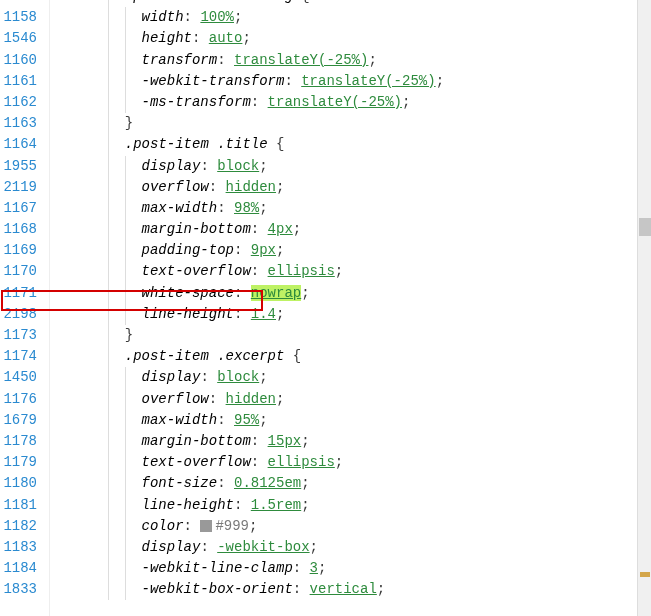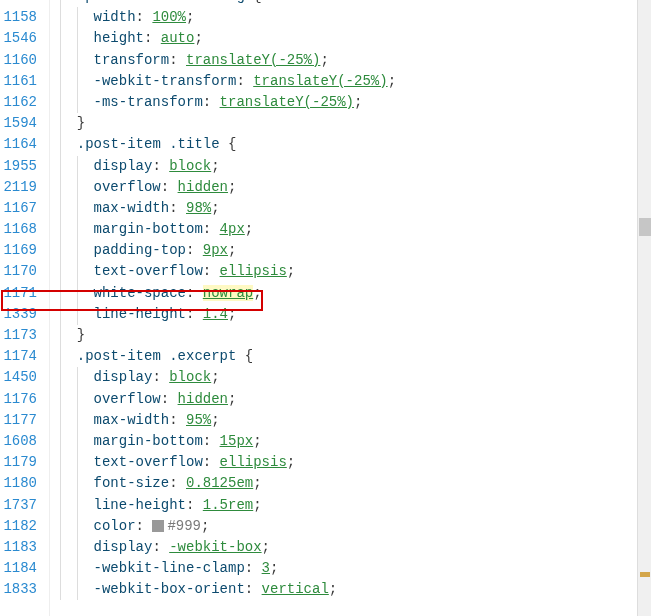--- a/index.html
+++ b/index.html
@@ -10,20 +10,21 @@
     width: 651px;
     height: 616px;
     overflow: hidden;
     position: relative;
   }
   .editor {
     display: flex;
     width: 100%;
     height: 100%;
     position: relative;
+    gap: 48px;
   }
   .gutter {
     background: #ffffff;
     color: #2a8ad0;
     text-align: right;
     padding-right: 12px;
     user-select: none;
     width: 50px;
     flex-shrink: 0;
     padding-top: 2px;
@@ -40,38 +41,38 @@
     position: relative;
     white-space: pre;
   }
   .line {
     height: 21.2px;
     line-height: 21.2px;
     position: relative;
   }
   .ig { display:inline-block; width:8.4px; border-left:1px solid #ddd; height:21.2px; vertical-align:top; }
   .sp { display:inline-block; width:8.4px; }
-  .sel { color:#0c4a6e; } 
+  .sel { color:#000000;font-style:italic; } 
   .punc { color:#3a3a3a; }
   .val { color:#2e8b3d;text-decoration:underline; }
   .hex { color:#7a7a7a; }
   .swatch {
     display:inline-block;
     width:12px; height:12px;
     border:1px solid #999;
     background:#999;
     vertical-align:middle;
     margin-right:3px;
   }
   .highlight-box {
     position:absolute;
     border:2px solid #d40000;
     pointer-events:none;
   }
-  .sel-text { background:#fef9c3; }
+  .sel-text { background:#bef264; }
   .scrollbar {
     position:absolute;
     right:0; top:0; bottom:0;
     width:14px;
     background:#f0f0f0;
     border-left:1px solid #ddd;
   }
   .thumb {
     position:absolute;
     right:0; width:12px;
@@ -86,39 +87,39 @@
 <body>
 
 <div class="editor">
   <div class="gutter" id="gutter" style="margin-top: -16px;">
       <div>1157</div>
       <div>1158</div>
       <div>1546</div>
       <div>1160</div>
       <div>1161</div>
       <div>1162</div>
-      <div>1594</div>
+      <div>1163</div>
       <div>1164</div>
       <div>1955</div>
       <div>2119</div>
       <div>1167</div>
       <div>1168</div>
       <div>1169</div>
       <div>1170</div>
       <div>1171</div>
-      <div>1339</div>
+      <div>2198</div>
       <div>1173</div>
       <div>1174</div>
       <div>1450</div>
       <div>1176</div>
-      <div>1177</div>
-      <div>1608</div>
+      <div>1679</div>
+      <div>1178</div>
       <div>1179</div>
       <div>1180</div>
-      <div>1737</div>
+      <div>1181</div>
       <div>1182</div>
       <div>1183</div>
       <div>1184</div>
       <div>1833</div>
     </div>
   <div class="code" id="code" style="margin-top: -16px;"><div class="line"><span class="ig"></span><span class="sp"></span><span class="sel">.post-item .thum img </span><span class="punc">{</span></div><div class="line"><span class="ig"></span><span class="sp"></span><span class="ig"></span><span class="sp"></span><span class="sel">width</span><span class="punc">: </span><span class="val">100%</span><span class="punc">;</span></div><div class="line"><span class="ig"></span><span class="sp"></span><span class="ig"></span><span class="sp"></span><span class="sel">height</span><span class="punc">: </span><span class="val">auto</span><span class="punc">;</span></div><div class="line"><span class="ig"></span><span class="sp"></span><span class="ig"></span><span class="sp"></span><span class="sel">transform</span><span class="punc">: </span><span class="val">translateY(-25%)</span><span class="punc">;</span></div><div class="line"><span class="ig"></span><span class="sp"></span><span class="ig"></span><span class="sp"></span><span class="sel">-webkit-transform</span><span class="punc">: </span><span class="val">translateY(-25%)</span><span class="punc">;</span></div><div class="line"><span class="ig"></span><span class="sp"></span><span class="ig"></span><span class="sp"></span><span class="sel">-ms-transform</span><span class="punc">: </span><span class="val">translateY(-25%)</span><span class="punc">;</span></div><div class="line"><span class="ig"></span><span class="sp"></span><span class="punc">}</span></div><div class="line"><span class="ig"></span><span class="sp"></span><span class="sel">.post-item .title </span><span class="punc">{</span></div><div class="line"><span class="ig"></span><span class="sp"></span><span class="ig"></span><span class="sp"></span><span class="sel">display</span><span class="punc">: </span><span class="val">block</span><span class="punc">;</span></div><div class="line"><span class="ig"></span><span class="sp"></span><span class="ig"></span><span class="sp"></span><span class="sel">overflow</span><span class="punc">: </span><span class="val">hidden</span><span class="punc">;</span></div><div class="line"><span class="ig"></span><span class="sp"></span><span class="ig"></span><span class="sp"></span><span class="sel">max-width</span><span class="punc">: </span><span class="val">98%</span><span class="punc">;</span></div><div class="line"><span class="ig"></span><span class="sp"></span><span class="ig"></span><span class="sp"></span><span class="sel">margin-bottom</span><span class="punc">: </span><span class="val">4px</span><span class="punc">;</span></div><div class="line"><span class="ig"></span><span class="sp"></span><span class="ig"></span><span class="sp"></span><span class="sel">padding-top</span><span class="punc">: </span><span class="val">9px</span><span class="punc">;</span></div><div class="line"><span class="ig"></span><span class="sp"></span><span class="ig"></span><span class="sp"></span><span class="sel">text-overflow</span><span class="punc">: </span><span class="val">ellipsis</span><span class="punc">;</span></div><div class="line"><span class="ig"></span><span class="sp"></span><span class="ig"></span><span class="sp"></span><span class="sel">white-space</span><span class="punc">: </span><span class="val sel-text">nowrap</span><span class="punc">;</span></div><div class="line"><span class="ig"></span><span class="sp"></span><span class="ig"></span><span class="sp"></span><span class="sel">line-height</span><span class="punc">: </span><span class="val">1.4</span><span class="punc">;</span></div><div class="line"><span class="ig"></span><span class="sp"></span><span class="punc">}</span></div><div class="line"><span class="ig"></span><span class="sp"></span><span class="sel">.post-item .excerpt </span><span class="punc">{</span></div><div class="line"><span class="ig"></span><span class="sp"></span><span class="ig"></span><span class="sp"></span><span class="sel">display</span><span class="punc">: </span><span class="val">block</span><span class="punc">;</span></div><div class="line"><span class="ig"></span><span class="sp"></span><span class="ig"></span><span class="sp"></span><span class="sel">overflow</span><span class="punc">: </span><span class="val">hidden</span><span class="punc">;</span></div><div class="line"><span class="ig"></span><span class="sp"></span><span class="ig"></span><span class="sp"></span><span class="sel">max-width</span><span class="punc">: </span><span class="val">95%</span><span class="punc">;</span></div><div class="line"><span class="ig"></span><span class="sp"></span><span class="ig"></span><span class="sp"></span><span class="sel">margin-bottom</span><span class="punc">: </span><span class="val">15px</span><span class="punc">;</span></div><div class="line"><span class="ig"></span><span class="sp"></span><span class="ig"></span><span class="sp"></span><span class="sel">text-overflow</span><span class="punc">: </span><span class="val">ellipsis</span><span class="punc">;</span></div><div class="line"><span class="ig"></span><span class="sp"></span><span class="ig"></span><span class="sp"></span><span class="sel">font-size</span><span class="punc">: </span><span class="val">0.8125em</span><span class="punc">;</span></div><div class="line"><span class="ig"></span><span class="sp"></span><span class="ig"></span><span class="sp"></span><span class="sel">line-height</span><span class="punc">: </span><span class="val">1.5rem</span><span class="punc">;</span></div><div class="line"><span class="ig"></span><span class="sp"></span><span class="ig"></span><span class="sp"></span><span class="sel">color</span><span class="punc">: </span><span class="swatch" style="background: rgb(153, 153, 153);"></span><span class="hex">#999</span><span class="punc">;</span></div><div class="line"><span class="ig"></span><span class="sp"></span><span class="ig"></span><span class="sp"></span><span class="sel">display</span><span class="punc">: </span><span class="val">-webkit-box</span><span class="punc">;</span></div><div class="line"><span class="ig"></span><span class="sp"></span><span class="ig"></span><span class="sp"></span><span class="sel">-webkit-line-clamp</span><span class="punc">: </span><span class="val">3</span><span class="punc">;</span></div><div class="line"><span class="ig"></span><span class="sp"></span><span class="ig"></span><span class="sp"></span><span class="sel">-webkit-box-orient</span><span class="punc">: </span><span class="val">vertical</span><span class="punc">;</span></div></div>
   <div class="scrollbar">
     <div class="thumb" id="thumb" style="top: 218px; height: 18px;"></div>
     <div class="marker" id="marker" style="top: 572px; background: rgb(212, 166, 74);"></div>
   </div>

